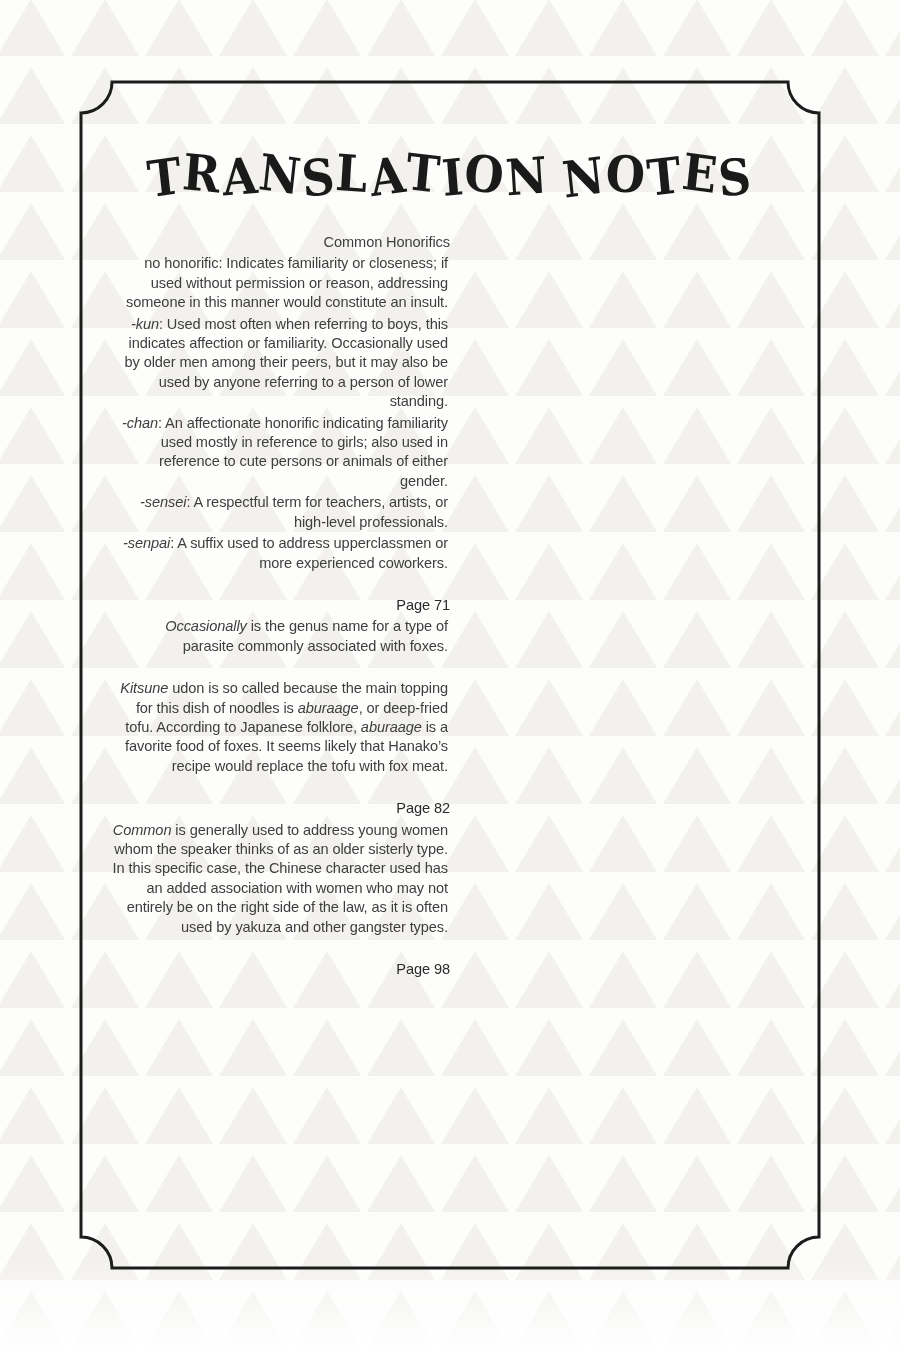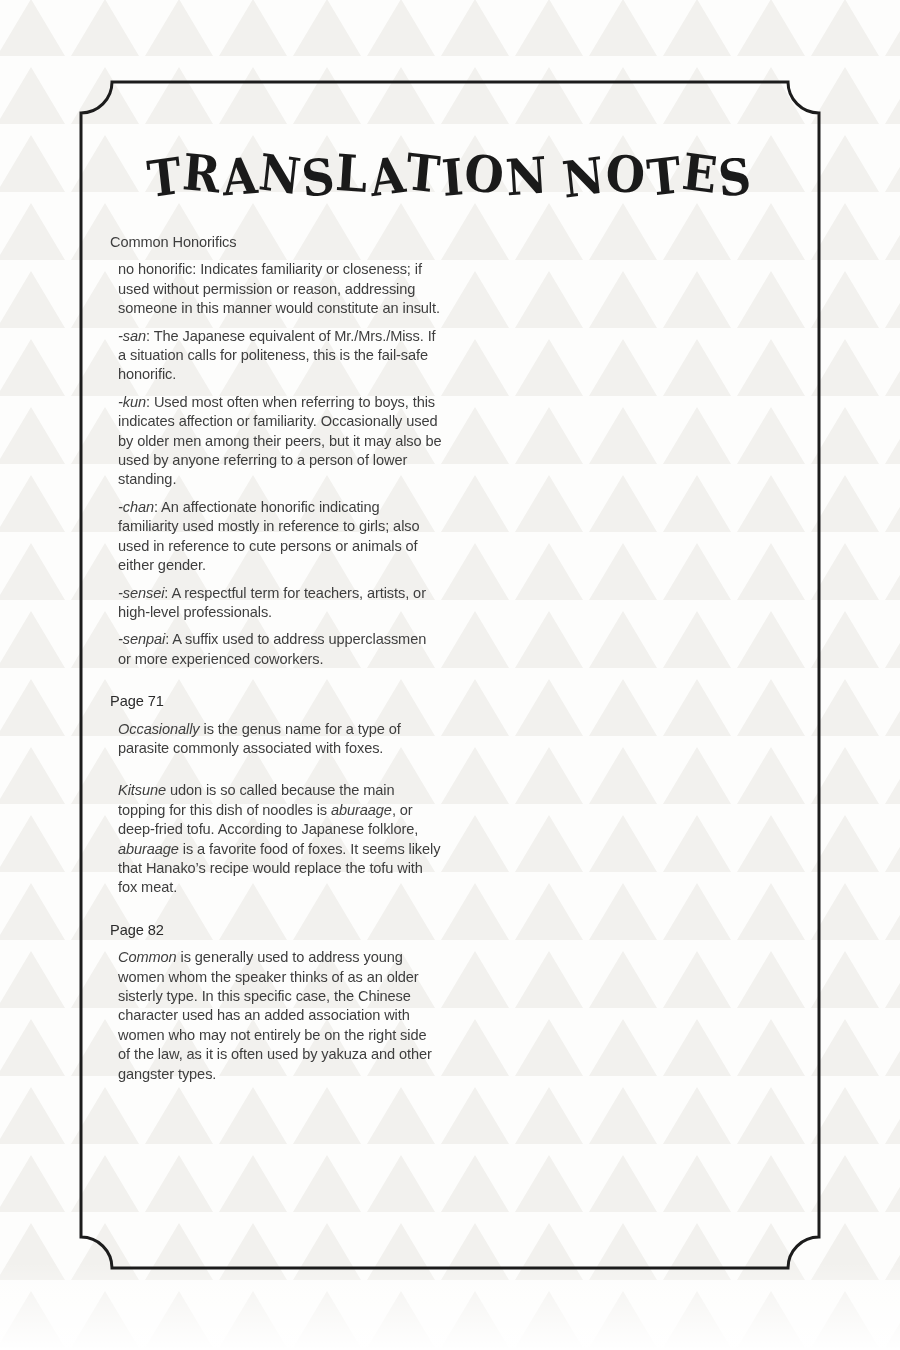--- a/index.html
+++ b/index.html
@@ -25,28 +25,28 @@
   }
   .title span{display:inline-block;}
   .title span.sp{width:16px;}
 
   .content{
     position:absolute;left:110px;top:233px;width:340px;
     font-size:14.6px;line-height:19.4px;
     letter-spacing:-0.1px;
     color:var(--body-text,#3e3e3e);
   }
-  .content section{margin:0;}
+  .content section{margin:0;text-align:right;}
   .content section + section{margin-top:23px;}
   .content h2{
     margin:0;font-size:inherit;line-height:inherit;
     font-weight:400;color:inherit;
   }
   .content h2.bold{font-weight:400;color:var(--heading-text,#2b2b2b);}
-  .content p{margin:8px;}
+  .content p{margin:2px;}
   .content em{font-style:italic;}
 </style>
 </head>
 <body>
 
 <div class="page">
 
   <svg class="bg" width="900" height="1350" viewBox="0 0 900 1350">
     <defs>
       <pattern id="tri" width="74" height="68" x="-6" y="-8" patternUnits="userSpaceOnUse">
@@ -62,34 +62,34 @@
     <rect y="1262" width="900" height="88" fill="url(#fadeb)"></rect>
     <path d="M112 82 H788 A31 31 0 0 0 819 113 V1237 A31 31 0 0 0 788 1268 H112 A31 31 0 0 0 81 1237 V113 A31 31 0 0 0 112 82 Z" fill="none" stroke-width="3" stroke="#1c1c1c"></path>
   </svg>
 
   <h1 class="title"><span style="transform: rotate(-7deg) translateY(2px);">T</span><span style="transform: rotate(5deg) translateY(-2px);">R</span><span style="transform: rotate(-4deg) translateY(1px);">A</span><span style="transform: rotate(7deg) translateY(-1px);">N</span><span style="transform: rotate(-6deg) translateY(2px);">S</span><span style="transform: rotate(4deg) translateY(-2px);">L</span><span style="transform: rotate(-7deg) translateY(1px);">A</span><span style="transform: rotate(6deg) translateY(-2px);">T</span><span style="transform: rotate(-5deg) translateY(2px);">I</span><span style="transform: rotate(7deg) translateY(-1px);">O</span><span style="transform: rotate(-4deg) translateY(1px);">N</span><span class="sp">&nbsp;</span><span style="transform: rotate(-7deg) translateY(2px);">N</span><span style="transform: rotate(4deg) translateY(-1px);">O</span><span style="transform: rotate(-6deg) translateY(1px);">T</span><span style="transform: rotate(7deg) translateY(-2px);">E</span><span style="transform: rotate(-5deg) translateY(2px);">S</span></h1>
 
   <div class="content">
       <section>
         <h2>Common Honorifics</h2>
         <p><span>no honorific: Indicates familiarity or closeness; if used without permission or reason, addressing someone in this manner would constitute an insult.</span></p>
-        <p><em>-san</em><span>: The Japanese equivalent of Mr./Mrs./Miss. If a situation calls for politeness, this is the fail-safe honorific.</span></p>
         <p><em>-kun</em><span>: Used most often when referring to boys, this indicates affection or familiarity. Occasionally used by older men among their peers, but it may also be used by anyone referring to a person of lower standing.</span></p>
         <p><em>-chan</em><span>: An affectionate honorific indicating familiarity used mostly in reference to girls; also used in reference to cute persons or animals of either gender.</span></p>
         <p><em>-sensei</em><span>: A respectful term for teachers, artists, or high-level professionals.</span></p>
         <p><em>-senpai</em><span>: A suffix used to address upperclassmen or more experienced coworkers.</span></p>
       </section>
       <section>
         <h2 class="bold">Page 71</h2>
         <p><em>Occasionally</em><span> is the genus name for a type of parasite commonly associated with foxes.</span></p>
       </section>
       <section>
         <p><em>Kitsune</em><span> udon is so called because the main topping for this dish of noodles is </span><em>aburaage</em><span>, or deep-fried tofu. According to Japanese folklore, </span><em>aburaage</em><span> is a favorite food of foxes. It seems likely that Hanako’s recipe would replace the tofu with fox meat.</span></p>
       </section>
       <section>
         <h2 class="bold">Page 82</h2>
         <p><em>Common</em><span> is generally used to address young women whom the speaker thinks of as an older sisterly type. In this specific case, the Chinese character used has an added association with women who may not entirely be on the right side of the law, as it is often used by yakuza and other gangster types.</span></p>
       </section>
       <section>
+        <h2 class="bold">Page 98</h2>
       </section>
     </div>
 
 </div>
 
 </body></html>

